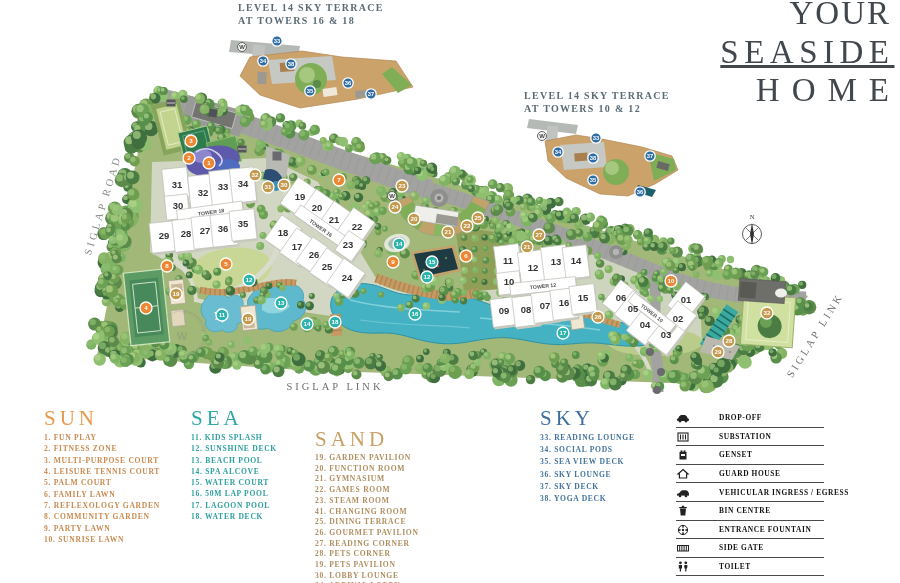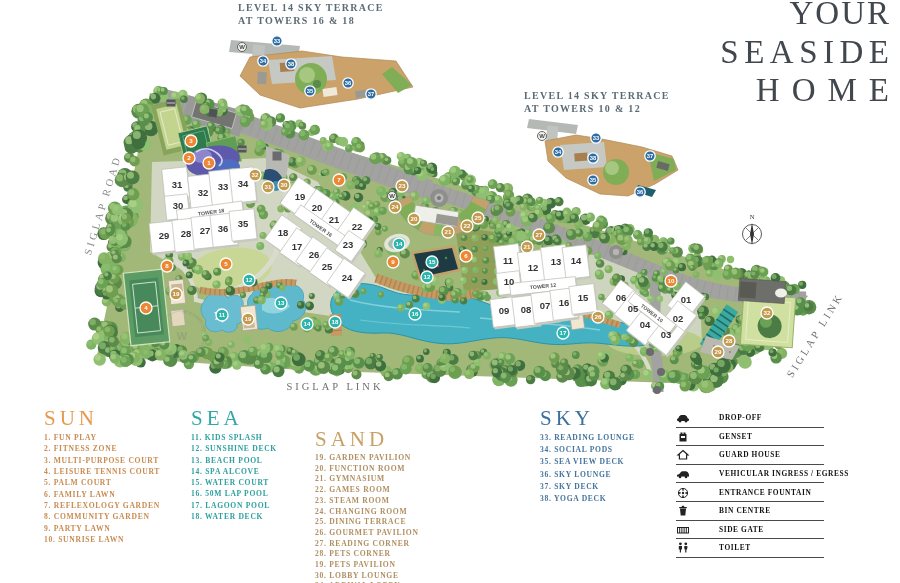--- a/index.html
+++ b/index.html
@@ -5,21 +5,21 @@
 #page{position:relative;width:900px;height:583px;background:#fff;overflow:hidden;font-family:"Liberation Sans",sans-serif;}
 .li{white-space:nowrap;}
 .inset-title{position:absolute;text-align:left;font-family:"Liberation Serif",serif;color:#5a6b76;font-weight:bold;letter-spacing:1.3px;font-size:10px;line-height:12.5px;}
 #icons{position:absolute;left:676px;top:409px;width:148px;}
 .irow{display:flex;align-items:center;height:17.6px;border-bottom:1px solid #4a4a4a;}
 .irow span{margin-left:9px;font-family:"Liberation Serif",serif;font-weight:bold;font-size:7.4px;letter-spacing:0.6px;color:#111;white-space:nowrap;padding-left:20px;}
 </style></head>
 <body>
 <div id="page">
 
-<div style="position:absolute;right:11px;top:-6px;text-align:right;font-family:'Liberation Serif',serif;font-size:33px;color:#41474c;line-height:38.5px;"><span style="letter-spacing:2px;margin-right:-2px;">YOUR</span><br><span style="letter-spacing:5.5px;margin-right:-5.5px;">SEASIDE</span><br><span style="letter-spacing:12px;margin-right:-12px;">HOME</span></div>
+<div style="position:absolute;right:11px;top:-6px;text-align:right;font-family:'Liberation Serif',serif;font-size:33px;color:#41474c;line-height:38.5px;"><span style="letter-spacing:2px;margin-right:-2px;">YOUR</span><br><span style="letter-spacing:5.5px;margin-right:-5.5px;text-decoration:underline;">SEASIDE</span><br><span style="letter-spacing:12px;margin-right:-12px;">HOME</span></div>
 
 <div class="inset-title" style="left:238px;top:2px;width:180px;">LEVEL 14 SKY TERRACE<br>AT TOWERS 16 &amp; 18</div>
 
 <div class="inset-title" style="left:524px;top:90px;width:170px;">LEVEL 14 SKY TERRACE<br>AT TOWERS 10 &amp; 12</div>
 
 <svg style="position:absolute;left:0;top:0;" width="900" height="583" viewBox="0 0 900 583">
 
 <g>
         <path d="M150,93 L430,176 L808,296 L768,348 L700,384 L300,370 L97,356 Z" fill="#a4b87c"></path>
         <path d="M150,93 L430,176 L808,296 L700,384 L97,356 Z" fill="#9db774" opacity="0.5"></path>
@@ -2896,21 +2896,21 @@
     </div>
 
 <div style="position:absolute;left:315px;top:430px;">
       <div style="font-family:'Liberation Serif',serif;font-size:21px;line-height:19px;letter-spacing:4px;color:#c9a065;">SAND</div>
       <div style="margin-top:4px;font-family:'Liberation Serif',serif;font-size:7.6px;letter-spacing:0.7px;font-weight:bold;">
         <div class="li" style="line-height:10.7px;color:#b08f62">19. GARDEN PAVILION</div>
         <div class="li" style="line-height:10.7px;color:#b08f62">20. FUNCTION ROOM</div>
         <div class="li" style="line-height:10.7px;color:#b08f62">21. GYMNASIUM</div>
         <div class="li" style="line-height:10.7px;color:#b08f62">22. GAMES ROOM</div>
         <div class="li" style="line-height:10.7px;color:#b08f62">23. STEAM ROOM</div>
-        <div class="li" style="line-height:10.7px;color:#b08f62">24. CHANGING ROOM</div>
+        <div class="li" style="line-height:10.7px;color:#b08f62">41. CHANGING ROOM</div>
         <div class="li" style="line-height:10.7px;color:#b08f62">25. DINING TERRACE</div>
         <div class="li" style="line-height:10.7px;color:#b08f62">26. GOURMET PAVILION</div>
         <div class="li" style="line-height:10.7px;color:#b08f62">27. READING CORNER</div>
         <div class="li" style="line-height:10.7px;color:#b08f62">28. PETS CORNER</div>
         <div class="li" style="line-height:10.7px;color:#b08f62">19. PETS PAVILION</div>
         <div class="li" style="line-height:10.7px;color:#b08f62">30. LOBBY LOUNGE</div>
         <div class="li" style="line-height:10.7px;color:#b08f62">24. ARRIVAL LOBBY</div>
         <div class="li" style="line-height:10.7px;color:#b08f62">32. BICYCLE PARK</div>
       </div>
     </div>
@@ -2929,20 +2929,27 @@
 
 <div id="icons">
 <div class="irow">
         <svg width="14" height="13" viewBox="0 0 14 13" style="flex:none">
           <path d="M2,8 q1,-3.5 3,-4 l4,0 q2,0.5 3,4 z" fill="#222"></path>
           <rect x="1" y="7.5" width="12" height="2.4" rx="1" fill="#222"></rect>
           <circle cx="4" cy="10.3" r="1.2" fill="#222"></circle>
           <circle cx="10" cy="10.3" r="1.2" fill="#222"></circle>
         </svg>
         <span>DROP-OFF</span>
+      </div>
+      <div class="irow">
+        <svg width="14" height="13" viewBox="0 0 14 13" style="flex:none">
+          <rect x="2" y="3" width="10" height="8" fill="none" stroke="#222" stroke-width="1.1"></rect>
+          <path d="M4.5,4.5 v5 M7,4.5 v5 M9.5,4.5 v5" stroke="#222" stroke-width="1.1"></path>
+        </svg>
+        <span>SUBSTATION</span>
       </div>
       <div class="irow">
         <svg width="14" height="13" viewBox="0 0 14 13" style="flex:none">
           <rect x="3.5" y="4" width="7" height="7.5" fill="#222"></rect>
           <rect x="4.5" y="2.5" width="2" height="2" fill="#222"></rect>
           <rect x="7.5" y="2.5" width="2" height="2" fill="#222"></rect>
           <rect x="5" y="6" width="4" height="2" fill="#fff"></rect>
         </svg>
         <span>GENSET</span>
       </div>
@@ -2956,36 +2963,36 @@
         <svg width="14" height="13" viewBox="0 0 14 13" style="flex:none">
           <path d="M1.5,8 q2,-0.8 3,-2.5 q0.8,-1.3 2.5,-1.3 l3,0 q2,0.3 2.5,2 l0.5,1.8 z" fill="#222"></path>
           <rect x="1" y="7.8" width="12" height="1.8" fill="#222"></rect>
           <circle cx="4" cy="10" r="1.3" fill="#222"></circle>
           <circle cx="10" cy="10" r="1.3" fill="#222"></circle>
         </svg>
         <span>VEHICULAR INGRESS / EGRESS</span>
       </div>
       <div class="irow">
         <svg width="14" height="13" viewBox="0 0 14 13" style="flex:none">
+          <path d="M4,4.5 L10,4.5 L9.3,11.5 L4.7,11.5 Z" fill="#222"></path>
+          <rect x="3.2" y="3" width="7.6" height="1.2" fill="#222"></rect>
+          <rect x="5.8" y="1.8" width="2.4" height="1.2" fill="#222"></rect>
+        </svg>
+        <span>BIN CENTRE</span>
+      </div>
+      <div class="irow">
+        <svg width="14" height="13" viewBox="0 0 14 13" style="flex:none">
           <circle cx="7" cy="7" r="4.6" fill="none" stroke="#222" stroke-width="1"></circle>
           <circle cx="7" cy="7" r="1.2" fill="#222"></circle>
           <circle cx="7" cy="3.8" r="0.9" fill="#222"></circle>
           <circle cx="7" cy="10.2" r="0.9" fill="#222"></circle>
           <circle cx="3.8" cy="7" r="0.9" fill="#222"></circle>
           <circle cx="10.2" cy="7" r="0.9" fill="#222"></circle>
         </svg>
         <span>ENTRANCE FOUNTAIN</span>
-      </div>
-      <div class="irow">
-        <svg width="14" height="13" viewBox="0 0 14 13" style="flex:none">
-          <path d="M4,4.5 L10,4.5 L9.3,11.5 L4.7,11.5 Z" fill="#222"></path>
-          <rect x="3.2" y="3" width="7.6" height="1.2" fill="#222"></rect>
-          <rect x="5.8" y="1.8" width="2.4" height="1.2" fill="#222"></rect>
-        </svg>
-        <span>BIN CENTRE</span>
       </div>
       <div class="irow">
         <svg width="14" height="13" viewBox="0 0 14 13" style="flex:none">
           <rect x="1.5" y="4.5" width="11" height="5.5" fill="none" stroke="#222" stroke-width="1"></rect>
           <path d="M3.7,4.5 v5.5 M5.9,4.5 v5.5 M8.1,4.5 v5.5 M10.3,4.5 v5.5" stroke="#222" stroke-width="1"></path>
         </svg>
         <span>SIDE GATE</span>
       </div>
       <div class="irow">
         <svg width="14" height="13" viewBox="0 0 14 13" style="flex:none">

